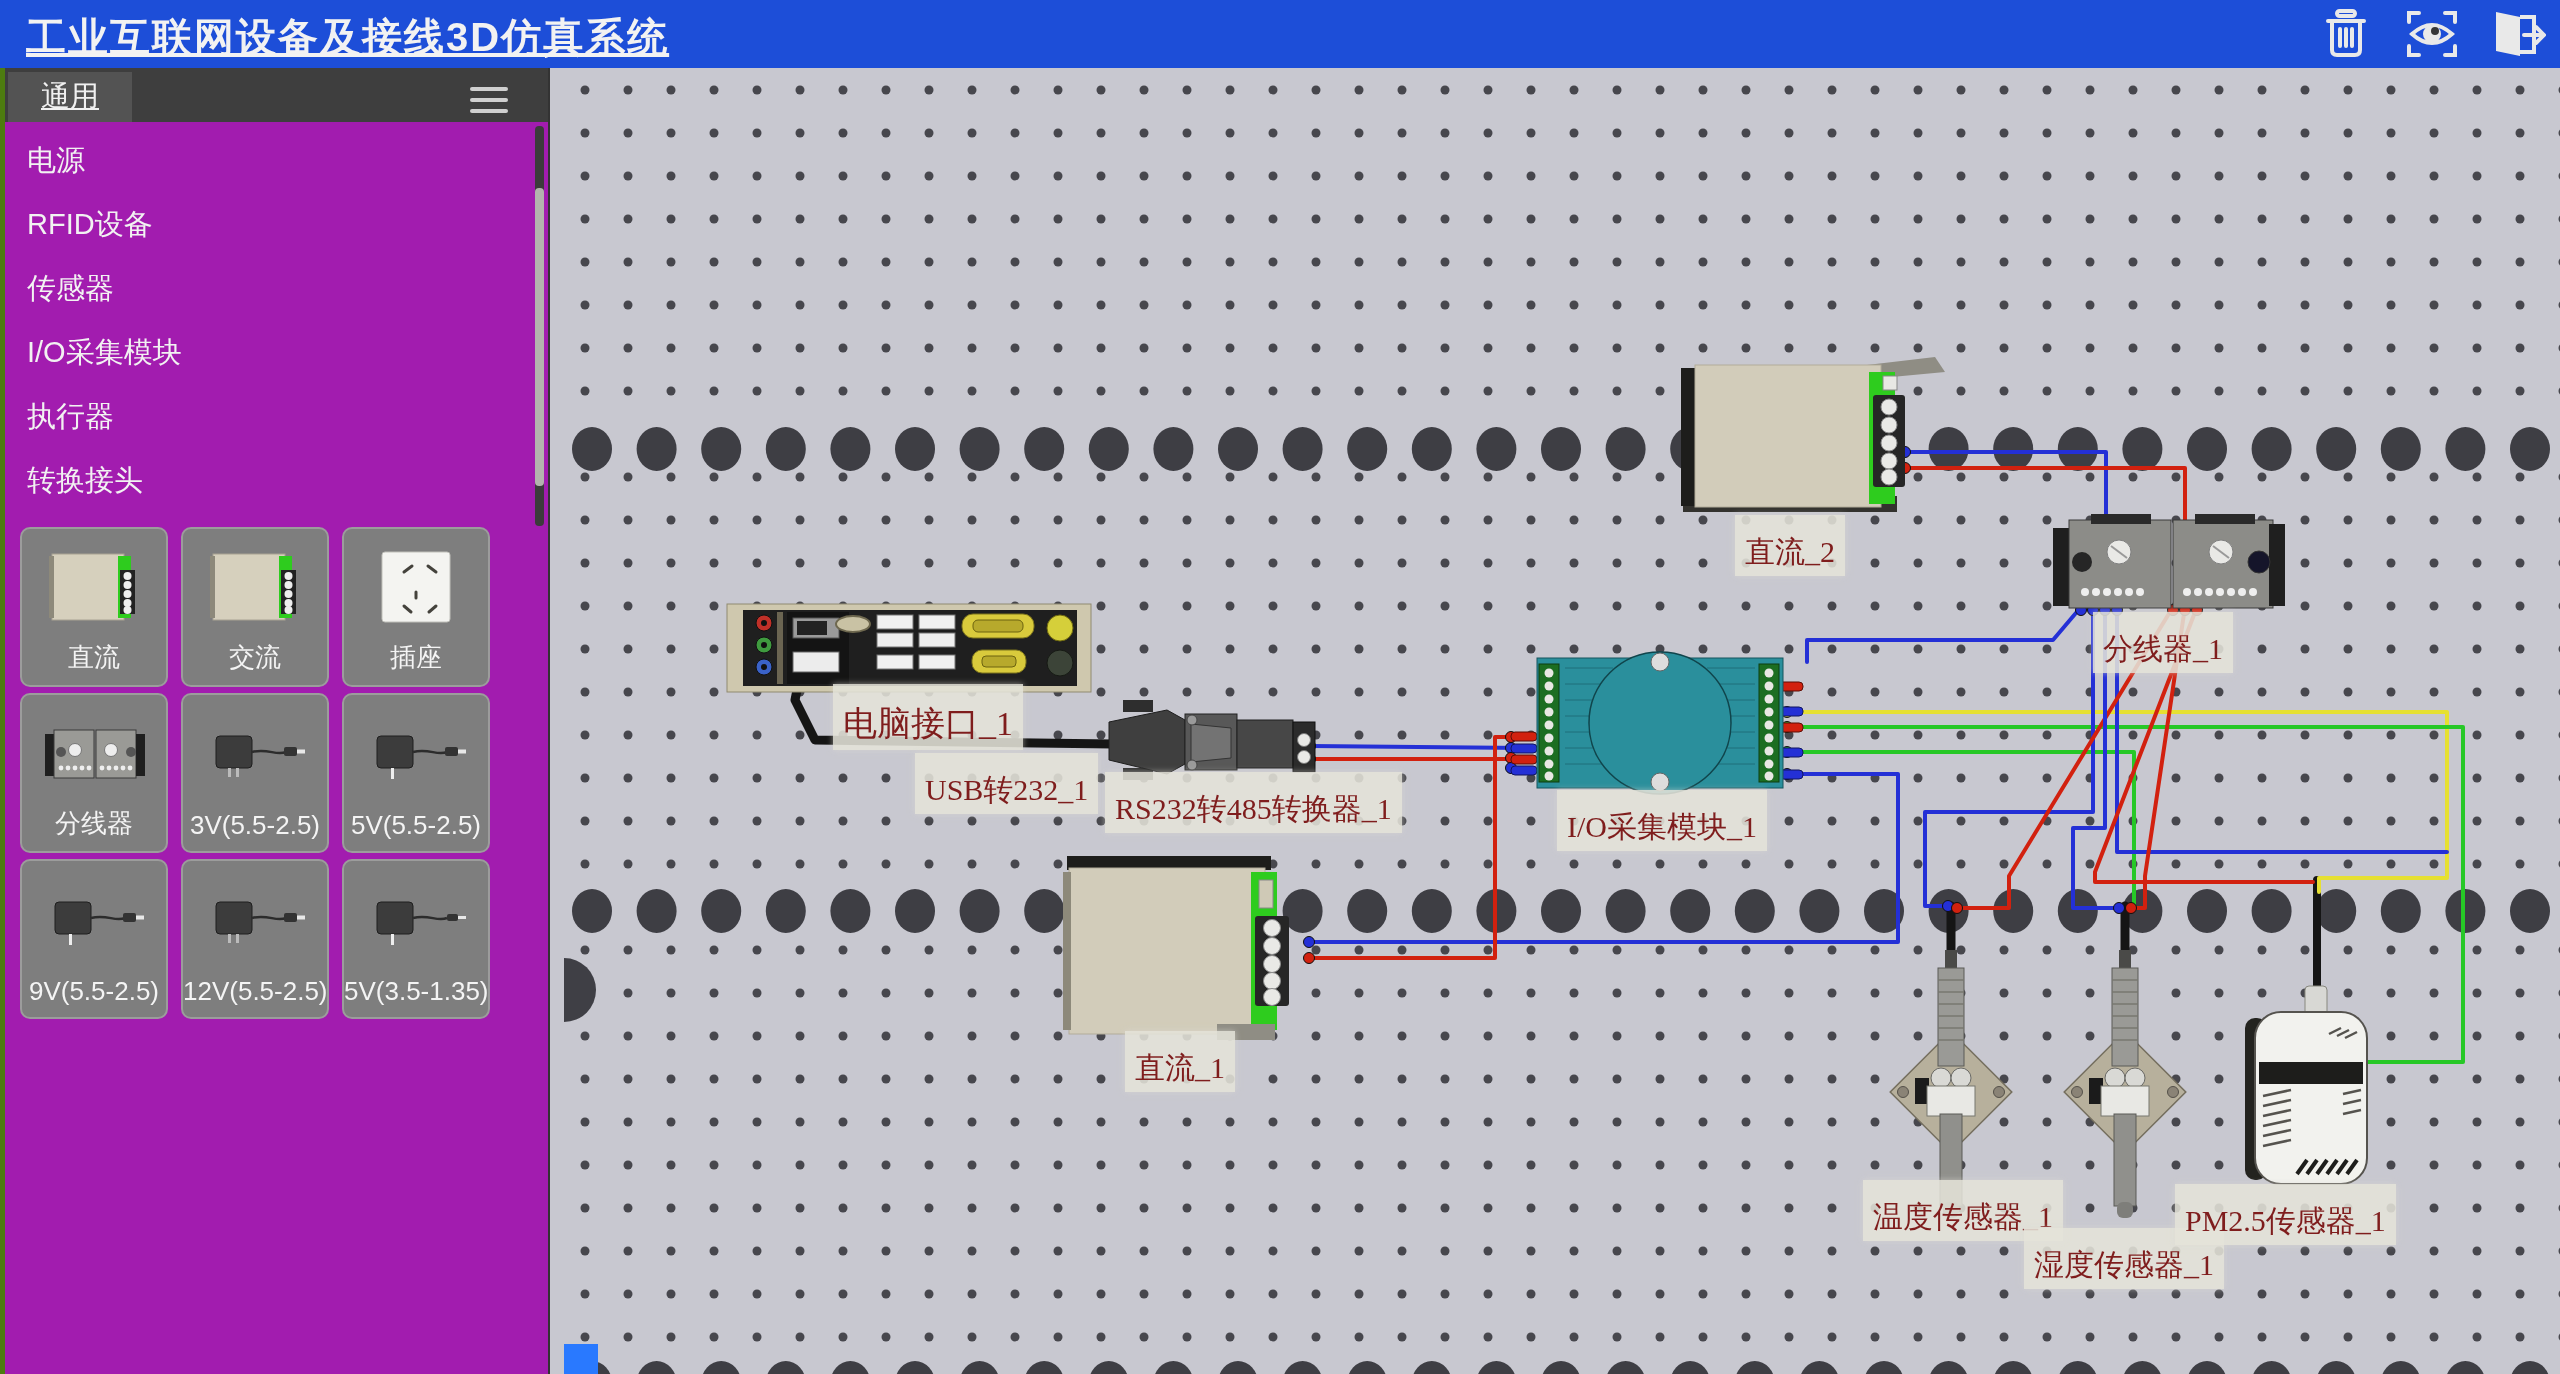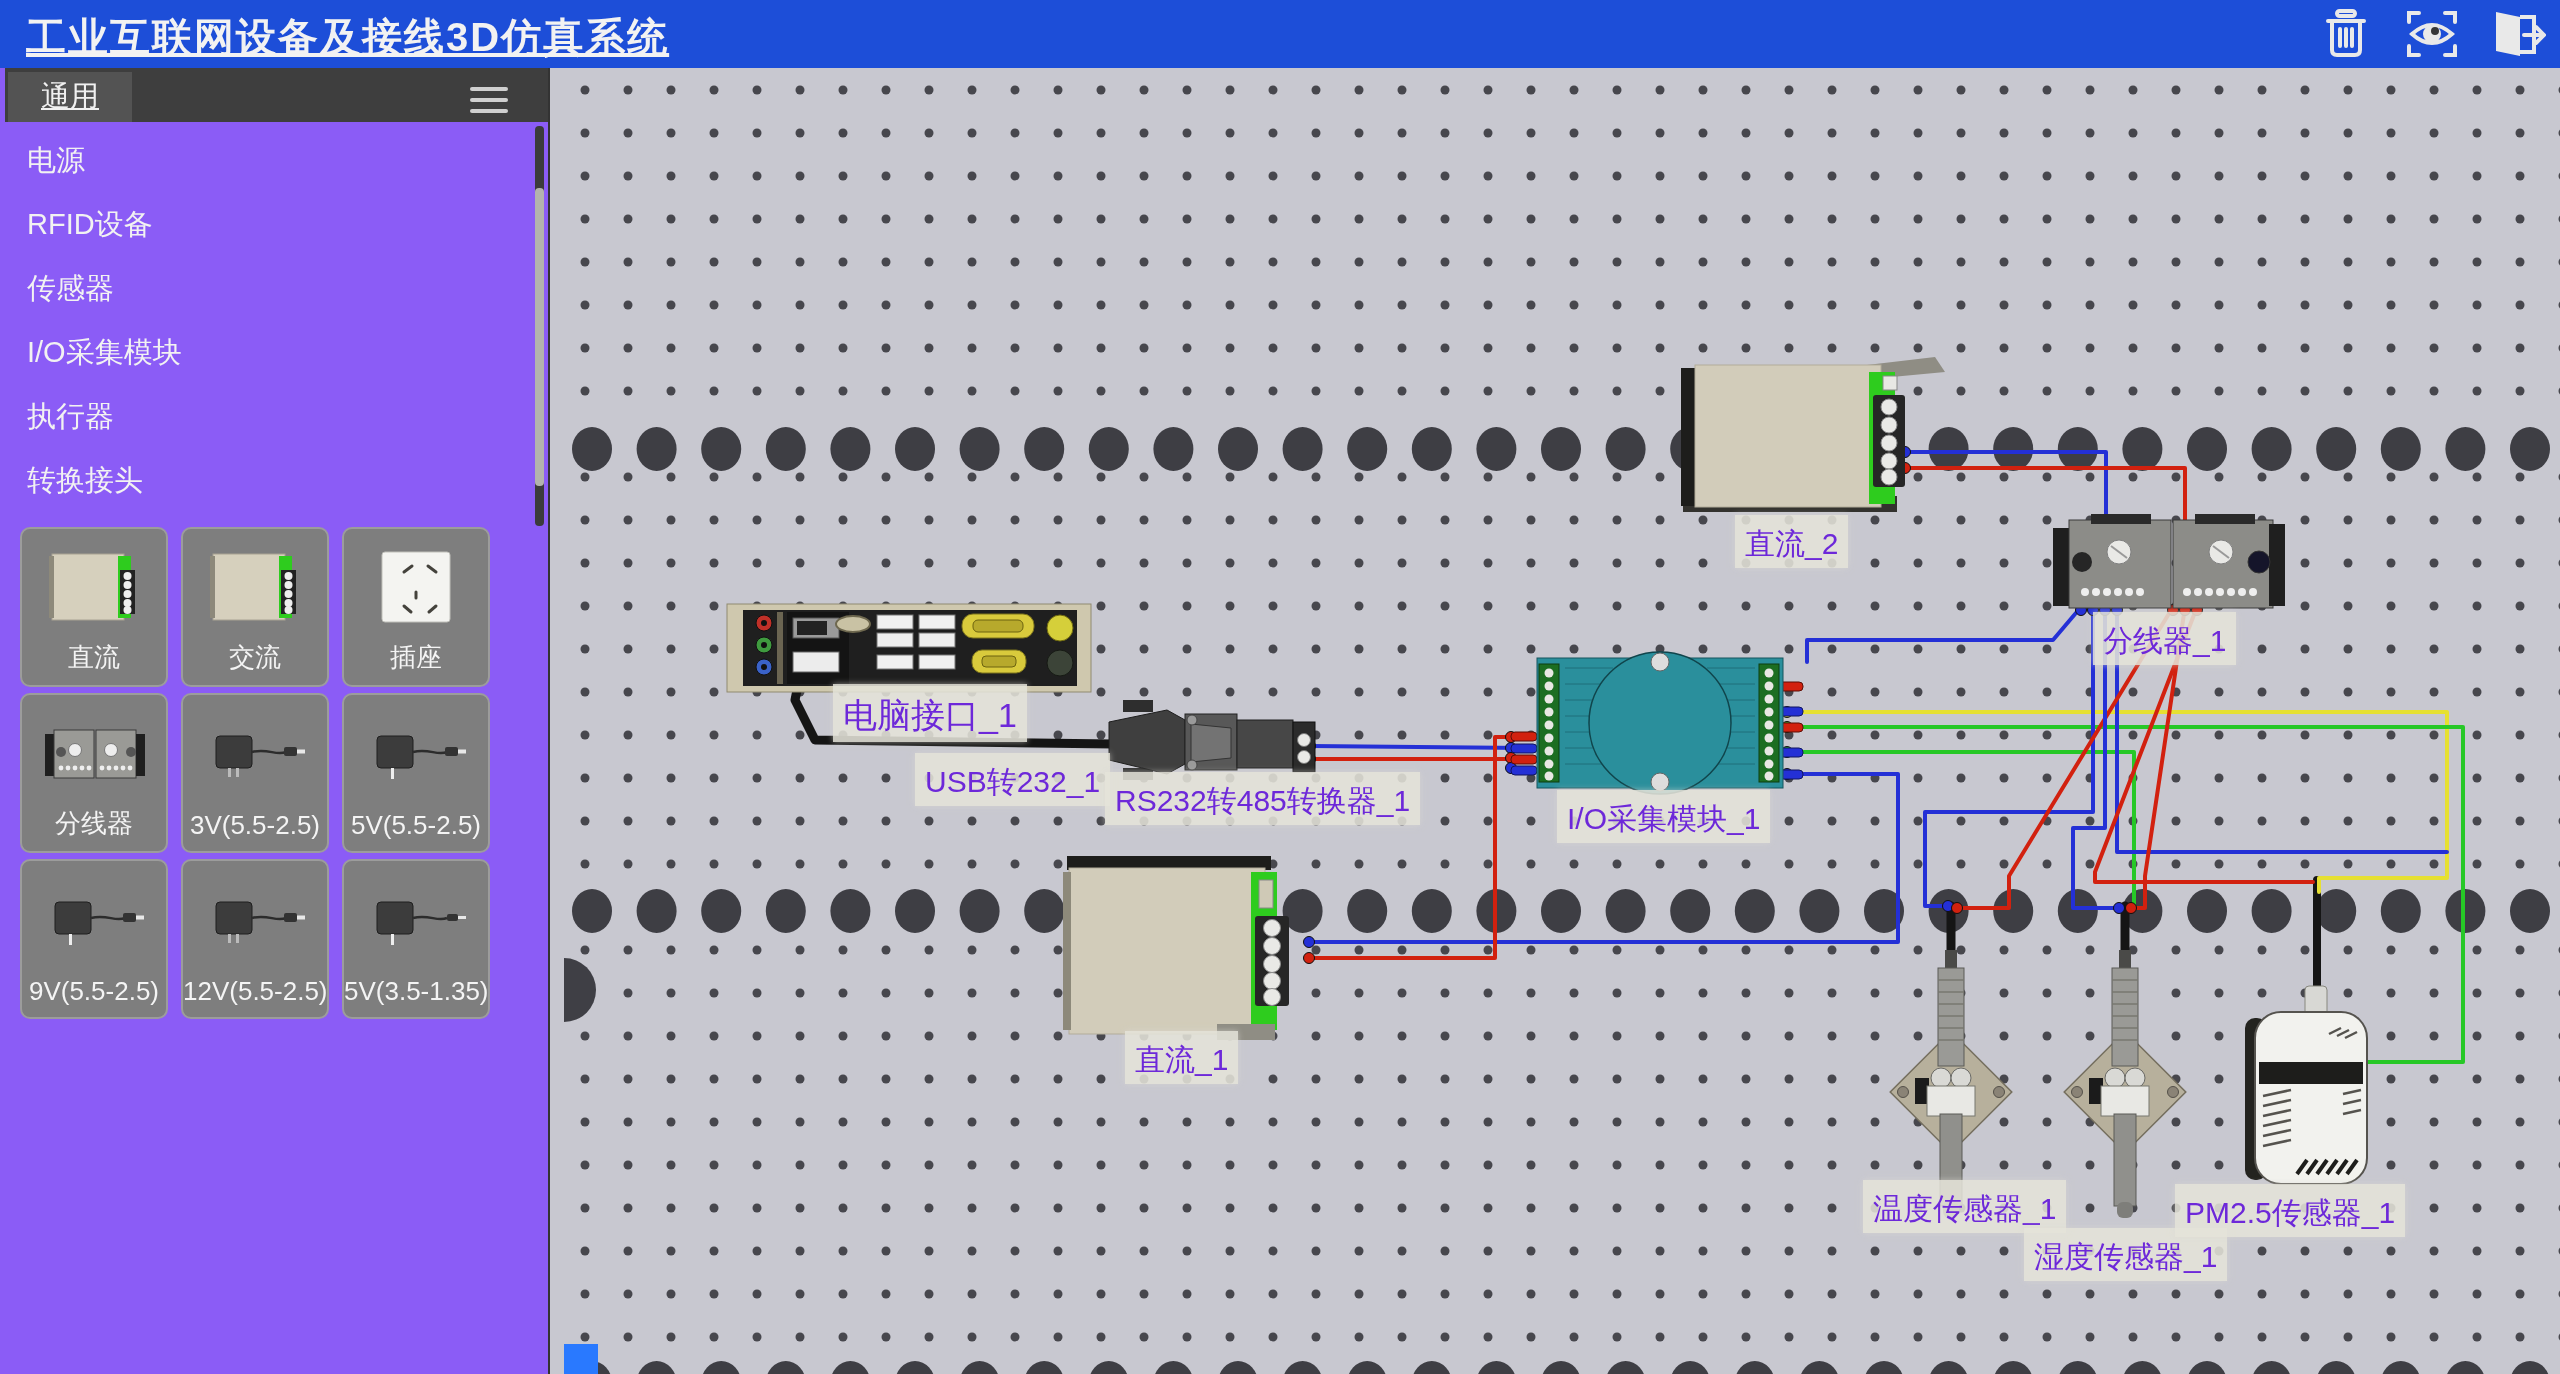--- a/index.html
+++ b/index.html
@@ -6,42 +6,42 @@
   *{box-sizing:border-box;}
   #app{position:relative;width:2560px;height:1374px;overflow:hidden;
        font-family:"Liberation Sans","DejaVu Sans",sans-serif;background:#c8c8d0;}
   
   #topbar{position:absolute;left:0;top:0;width:2560px;height:68px;background:#1d4ed8;}
   #title{position:absolute;left:26px;top:10px;color:#f2f2f2;font-size:40px;font-weight:bold;
          text-decoration:underline;letter-spacing:2px;white-space:nowrap;}
   #topicons{position:absolute;right:14px;top:6px;display:flex;gap:30px;}
   .topicon{width:56px;height:56px;display:flex;align-items:center;justify-content:center;cursor:pointer;}
   
-  #sidebar{position:absolute;left:0;top:68px;width:550px;height:1306px;background:#8b5cf6;
-           border-left:5px solid #8b5cf6;border-right:2px solid #333;}
+  #sidebar{position:absolute;left:0;top:68px;width:550px;height:1306px;background:#a21caf;
+           border-left:5px solid #4d7c0f;border-right:2px solid #333;}
   #tabrow{position:absolute;left:0;top:0;width:100%;height:54px;background:#3e3e3e;}
   #tab-general{position:absolute;left:3px;top:4px;width:124px;height:50px;background:#535353;
                color:#f0f0f0;font-size:29px;display:flex;align-items:center;justify-content:center;
                text-decoration:underline;cursor:pointer;}
   #hamburger{position:absolute;right:40px;top:12px;width:38px;height:30px;cursor:pointer;}
   #hamburger div{height:4px;background:#cfcfcf;margin:7px 0;border-radius:2px;}
   #catlist{position:absolute;left:0;top:60px;width:100%;}
   .cat{height:64px;line-height:64px;padding-left:22px;color:#f2f2f2;font-size:29px;cursor:pointer;}
   #vscroll{position:absolute;right:4px;top:58px;width:9px;height:400px;background:#3b3b3b;border-radius:4px;}
   #vthumb{position:absolute;left:0;top:62px;width:9px;height:298px;background:#b3b3ae;border-radius:4px;cursor:pointer;}
   #grid{position:absolute;left:15px;top:459px;width:520px;display:grid;
         grid-template-columns:repeat(3,148px);grid-auto-rows:160px;gap:6px 13px;}
   .card{background:#7e7e7e;border:2px solid #9c9c9c;border-radius:10px;position:relative;cursor:pointer;}
   .card .thumb{position:absolute;left:0;top:10px;width:100%;height:100px;display:flex;align-items:center;justify-content:center;}
   .card .clabel{position:absolute;left:0;bottom:10px;width:100%;text-align:center;color:#f4f4f4;font-size:26px;white-space:nowrap;}
   
   #canvas{position:absolute;left:557px;top:68px;width:2003px;height:1306px;background:#c8c8d0;overflow:hidden;}
   #scene{position:absolute;left:0;top:0;}
-  .devlabel{position:absolute;background:rgba(228,226,216,0.88);color:#6d28d9;font-size:30px;
-            padding:9px 10px 3px 10px;white-space:nowrap;box-shadow:0 0 6px rgba(220,218,210,.6);}
+  .devlabel{position:absolute;background:rgba(228,226,216,0.88);color:#7f1d1d;font-size:30px;
+            padding:17px 10px 3px 10px;white-space:nowrap;box-shadow:0 0 6px rgba(220,218,210,.6);font-family:Liberation Serif, serif;}
 </style>
 </head>
 <body>
 
 <div id="app">
 
   <div id="topbar">
     <div id="title">工业互联网设备及接线3D仿真系统</div>
     <div id="topicons">
       <div class="topicon">

